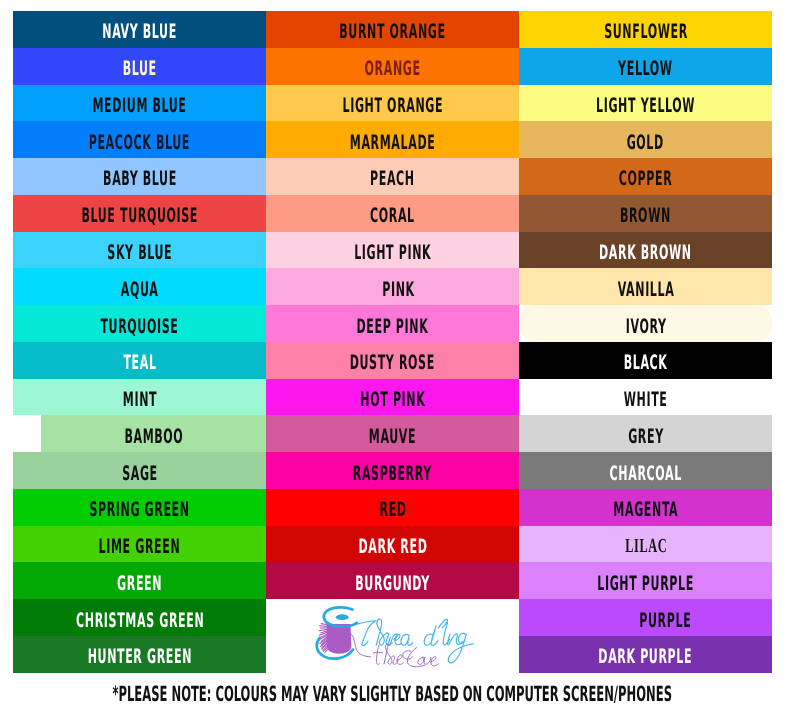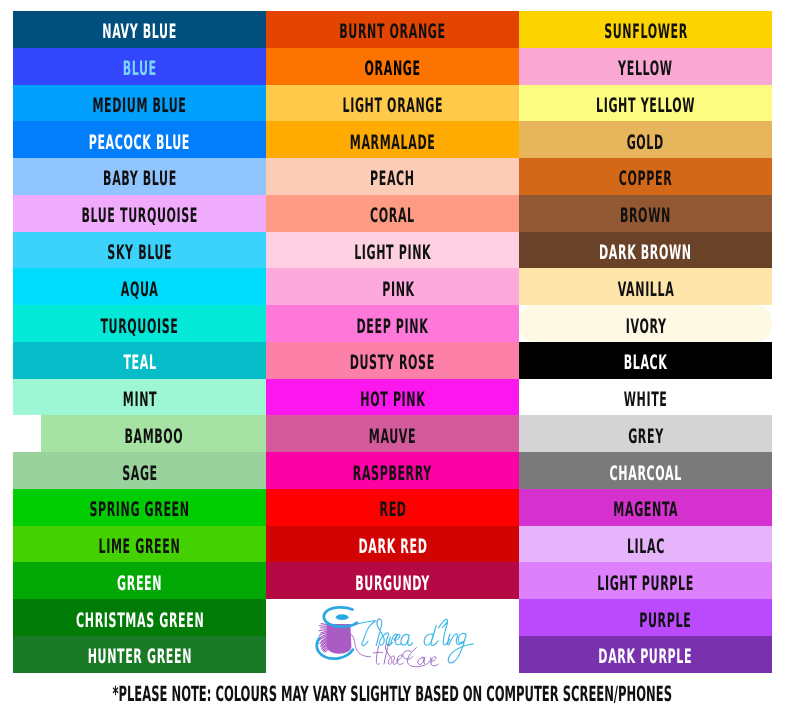--- a/index.html
+++ b/index.html
@@ -50,33 +50,33 @@
     transform-origin:435px 50%;
   }
 </style>
 </head>
 <body>
 
 <div id="grid">
   <div class="sw" style="background: rgb(0, 79, 125); color: rgb(255, 255, 255);">
       <span>NAVY BLUE</span>
     </div>
-  <div class="sw" style="background: rgb(50, 70, 251); color: #7dd3fc;">
+  <div class="sw" style="background: rgb(50, 70, 251); color: #fef9c3;">
       <span>BLUE</span>
     </div>
   <div class="sw" style="background: rgb(0, 160, 252); color: rgb(17, 17, 17);">
       <span>MEDIUM BLUE</span>
     </div>
-  <div class="sw" style="background: rgb(2, 126, 251); color: #ffffff;">
+  <div class="sw" style="background: rgb(2, 126, 251); color: #0f172a;">
       <span>PEACOCK BLUE</span>
     </div>
   <div class="sw" style="background: rgb(144, 198, 253); color: rgb(17, 17, 17);">
       <span>BABY BLUE</span>
     </div>
-  <div class="sw" style="background: #f0abfc; color: rgb(17, 17, 17);">
+  <div class="sw" style="background: #ef4444; color: rgb(17, 17, 17);">
       <span>BLUE TURQUOISE</span>
     </div>
   <div class="sw" style="background: rgb(59, 211, 252); color: rgb(17, 17, 17);">
       <span>SKY BLUE</span>
     </div>
   <div class="sw" style="background: rgb(0, 220, 252); color: rgb(17, 17, 17);">
       <span>AQUA</span>
     </div>
   <div class="sw" style="background: rgb(3, 232, 215); color: rgb(17, 17, 17);">
       <span>TURQUOISE</span>
@@ -104,21 +104,21 @@
     </div>
   <div class="sw" style="background: rgb(1, 124, 7); color: rgb(255, 255, 255);">
       <span>CHRISTMAS GREEN</span>
     </div>
   <div class="sw" style="background: rgb(26, 121, 36); color: rgb(255, 255, 255);">
       <span>HUNTER GREEN</span>
     </div>
   <div class="sw" style="background: rgb(227, 69, 1); color: rgb(17, 17, 17);">
       <span>BURNT ORANGE</span>
     </div>
-  <div class="sw" style="background: rgb(252, 115, 0); color: #000000;">
+  <div class="sw" style="background: rgb(252, 115, 0); color: #7f1d1d;">
       <span>ORANGE</span>
     </div>
   <div class="sw" style="background: rgb(255, 201, 73); color: rgb(17, 17, 17);">
       <span>LIGHT ORANGE</span>
     </div>
   <div class="sw" style="background: rgb(255, 171, 2); color: rgb(17, 17, 17);">
       <span>MARMALADE</span>
     </div>
   <div class="sw" style="background: rgb(253, 204, 182); color: rgb(17, 17, 17);">
       <span>PEACH</span>
@@ -247,21 +247,21 @@
     <path d="M159.0,58.2 C158.1,60.8 157.5,63.4 158.5,64.7 C159.5,66.0 161.7,65.3 163.4,62.7
       C164.8,60.7 165.2,59.2 164.8,58.3"></path>
     <path d="M164.8,62.8 C167.4,62.2 169.8,60.6 170.0,58.9 C170.2,57.5 168.8,57.1 167.4,58.3
       C165.5,59.8 164.5,63.0 165.2,65.1 C165.9,67.2 168.9,67.7 172.4,65.1"></path>
   </g>
 </svg>
   </div>
   <div class="sw" style="background: rgb(253, 212, 0); color: rgb(17, 17, 17);">
       <span>SUNFLOWER</span>
     </div>
-  <div class="sw" style="background: #f9a8d4; color: rgb(17, 17, 17);">
+  <div class="sw" style="background: #0ea5e9; color: rgb(17, 17, 17);">
       <span>YELLOW</span>
     </div>
   <div class="sw" style="background: rgb(252, 253, 128); color: rgb(17, 17, 17);">
       <span>LIGHT YELLOW</span>
     </div>
   <div class="sw" style="background: rgb(231, 182, 92); color: rgb(17, 17, 17);">
       <span>GOLD</span>
     </div>
   <div class="sw" style="background: rgb(212, 104, 25); color: rgb(17, 17, 17);">
       <span>COPPER</span>
@@ -286,21 +286,21 @@
     </div>
   <div class="sw" style="background: rgb(212, 212, 212); color: rgb(17, 17, 17);">
       <span>GREY</span>
     </div>
   <div class="sw" style="background: rgb(122, 122, 122); color: rgb(255, 255, 255);">
       <span>CHARCOAL</span>
     </div>
   <div class="sw" style="background: rgb(212, 49, 207); color: rgb(17, 17, 17);">
       <span>MAGENTA</span>
     </div>
-  <div class="sw" style="background: rgb(229, 180, 251); color: rgb(17, 17, 17);">
+  <div class="sw" style="background: rgb(229, 180, 251); color: rgb(17, 17, 17); font-family: Liberation Serif, serif;">
       <span>LILAC</span>
     </div>
   <div class="sw" style="background: rgb(220, 128, 252); color: rgb(17, 17, 17); text-align: center;">
       <span>LIGHT PURPLE</span>
     </div>
   <div class="sw" style="background: rgb(187, 74, 253); color: rgb(17, 17, 17); padding-left: 40px;">
       <span>PURPLE</span>
     </div>
   <div class="sw" style="background: rgb(122, 49, 173); color: rgb(255, 255, 255);">
       <span>DARK PURPLE</span>

